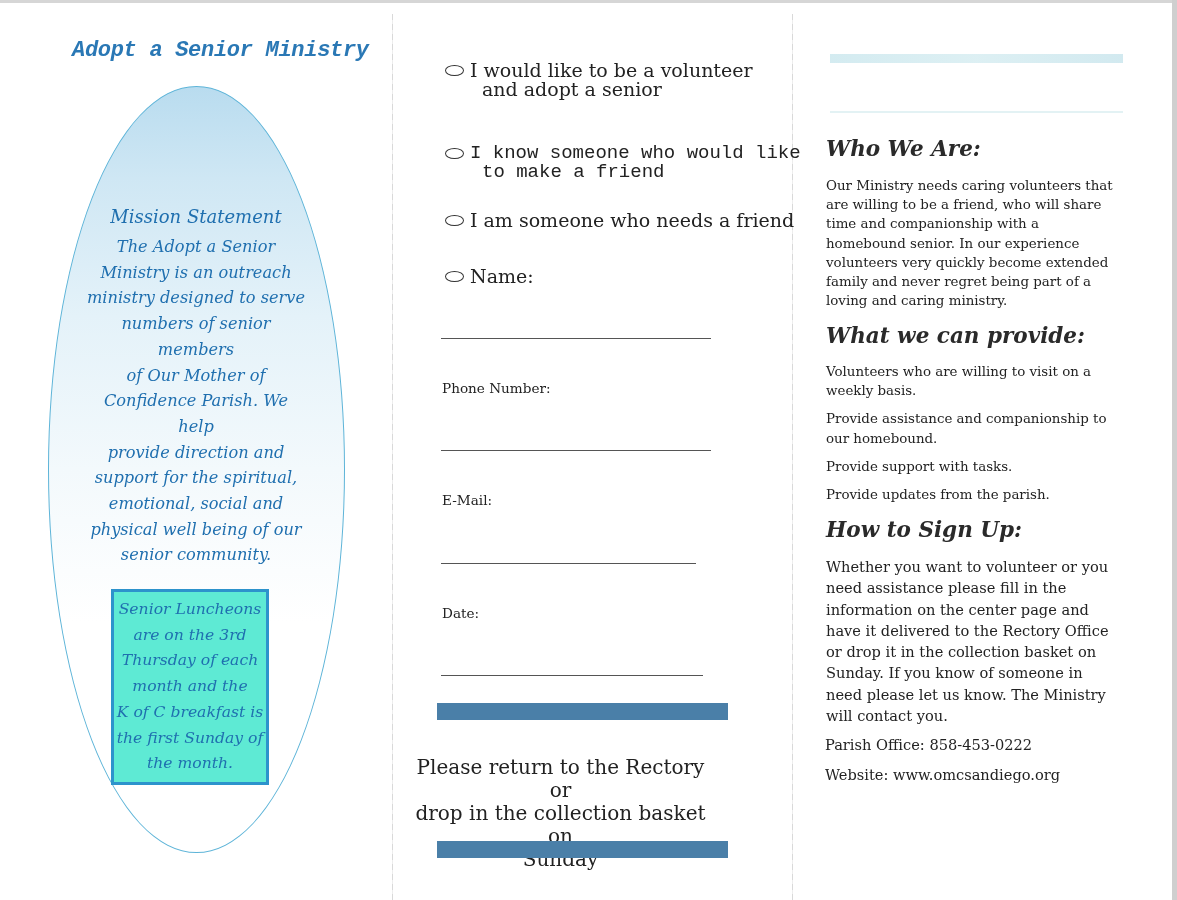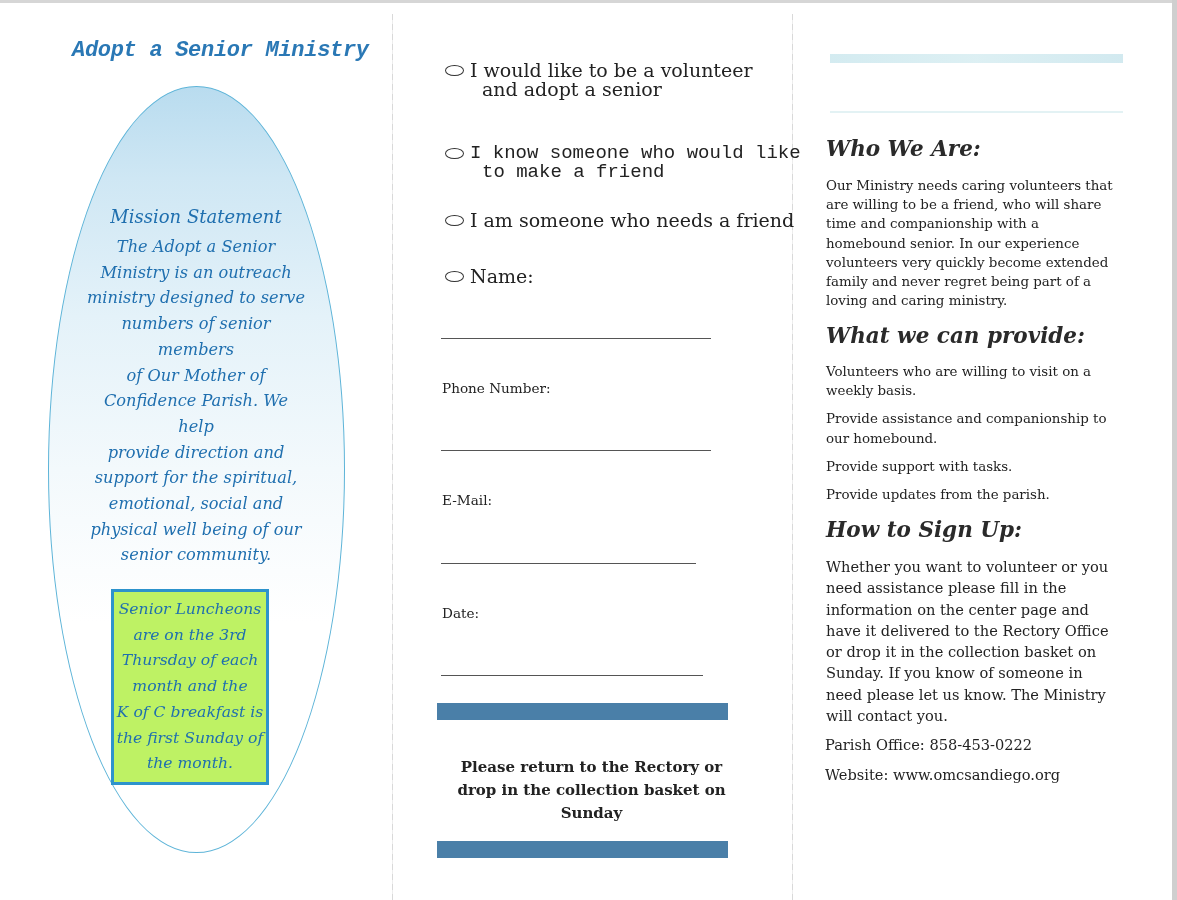--- a/index.html
+++ b/index.html
@@ -16,42 +16,42 @@
   .left-title { position: absolute; left: 72px; top: 38px; font-family: Liberation Mono, monospace;
     font-style: italic; font-size: 22px; color: #2a78b5; letter-spacing: -0.3px; }
   .oval { position: absolute; left: 48px; top: 86px; width: 297px; height: 767px; border-radius: 50%;
     border: 1.5px solid #5db4d8;
     background: linear-gradient(to bottom, #b9dcef 0%, #cfe7f4 12%, #e4f2f9 30%, #f3f9fc 50%, #ffffff 70%, #ffffff 100%); }
   .mission { position: absolute; left: 86px; top: 204px; width: 220px; text-align: center;
     font-family: "DejaVu Serif", serif; font-style: italic; color: #1f6faf; }
   .mission-heading { font-size: 18px; line-height: 26px; margin-bottom: 4px; }
   .mission-body { font-size: 16.2px; line-height: 25.7px; }
   .lunch-box { position: absolute; left: 111px; top: 589px; width: 158px; height: 196px;
-    border: 3px solid #2d93cc; background: #bef264; display: flex; align-items: center; justify-content: center;
+    border: 3px solid #2d93cc; background: #5eead4; display: flex; align-items: center; justify-content: center;
     text-align: center; }
   .lunch-text { font-family: "DejaVu Serif", serif; font-style: italic; color: #1f6faf;
     font-size: 15.6px; line-height: 25.8px; width: 150px; }
 
   
   .mid { font-family: "DejaVu Serif", serif; color: #222; }
   .opt { position: absolute; left: 445px; display: flex; align-items: flex-start; }
   .radio { width: 19px; height: 11px; border: 1.3px solid #333; border-radius: 50%; margin-top: 4px; cursor: pointer; background: #fff; flex: none; }
   .opt-label { margin-left: 6px; font-size: 19px; line-height: 19px; }
   .opt-label .indent { display: block; padding-left: 12px; }
   .opt-1 { top: 61px; }
   .opt-2 { top: 144px; font-family: Liberation Mono, monospace; }
   .opt-3 { top: 211px; }
   .opt-4 { top: 267px; }
   .field-label { position: absolute; left: 442px; font-size: 13.6px; }
   .field-line { position: absolute; left: 441px; height: 1.4px; background: #555; border: none; outline: none; }
   .field-input { position: absolute; left: 441px; height: 22px; border: none; background: transparent;
     font-family: "DejaVu Serif", serif; font-size: 13px; outline: none; }
   .bar { position: absolute; left: 437px; width: 291px; height: 17px; background: #4a7fa8; }
-  .return-text { position: absolute; left: 446px; top: 756px; width: 291px; text-align: center;
-    font-size: 15px; line-height: 23px; color: #222; font-weight: bold; }
+  .return-text { position: absolute; left: 415px; top: 756px; width: 291px; text-align: center;
+    font-size: 20px; line-height: 23px; color: #222; }
 
   
   .deco-line { position: absolute; left: 830px; width: 293px; }
   .deco-1 { top: 54px; height: 9px; background: linear-gradient(to right, #cfe9ef, #d9eef2 50%, #cde7ee); opacity: 0.9; }
   .deco-2 { top: 111px; height: 2px; background: #e3f2f4; }
   .rhead { position: absolute; left: 826px; font-family: "DejaVu Serif", serif; font-style: italic; font-size: 21.5px; color: #2a2a2a; }
   .rbody { position: absolute; left: 826px; width: 290px; font-family: "DejaVu Serif", serif; font-size: 13.4px; line-height: 19.2px; color: #222; }
   .rp { margin-bottom: 9px; }
   .signup-body { font-size: 14.6px; line-height: 21.3px; }
   .contact { position: absolute; left: 825px; font-family: "DejaVu Serif", serif; font-size: 14.6px; color: #222; }

